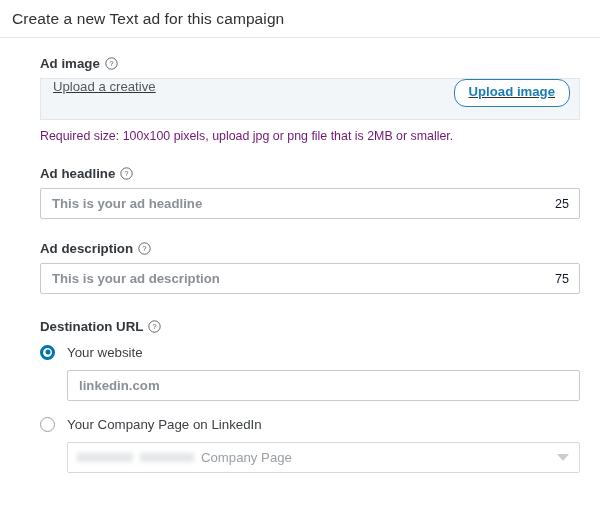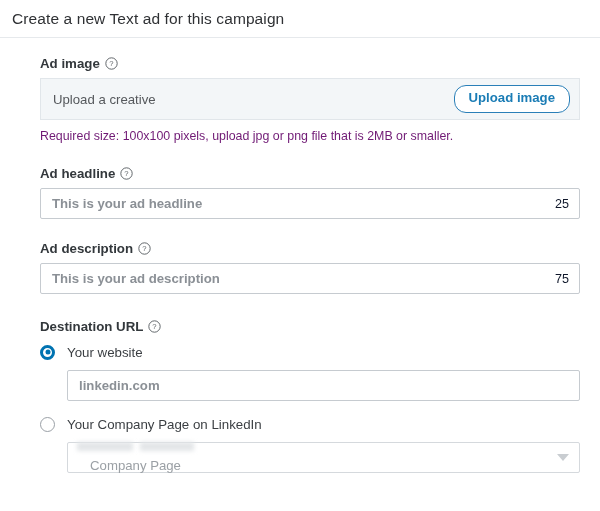--- a/index.html
+++ b/index.html
@@ -61,24 +61,25 @@
     flex: none;
   }
   .help-icon svg { display: block; }
   
   .upload-row {
     height: 42px;
     box-sizing: border-box;
     background: #f3f6f8;
     border: 1px solid #e1e6ea;
     display: flex;
-    align-items: center;
+    align-items: flex-start;
     justify-content: space-between;
     padding: 0 9px 0 12px;
     width: 540px;
+    text-decoration: underline;
   }
   .upload-text {
     font-size: 13.2px;
     color: #55585c;
   }
   .upload-button {
     border: 1px solid #2a7fb8;
     color: #1a7cb5;
     background: #ffffff;
     font-size: 13.2px;
@@ -175,21 +176,20 @@
     display: flex;
     align-items: center;
     justify-content: space-between;
     padding: 0 10px 0 9px;
     cursor: pointer;
   }
   .select-value-wrap {
     display: flex;
     align-items: center;
     gap: 7px;
-    flex-direction: column;
   }
   .redacted {
     display: inline-flex;
     gap: 7px;
     align-items: center;
   }
   .redacted span {
     display: block;
     height: 9px;
     background: #e3e6e8;

